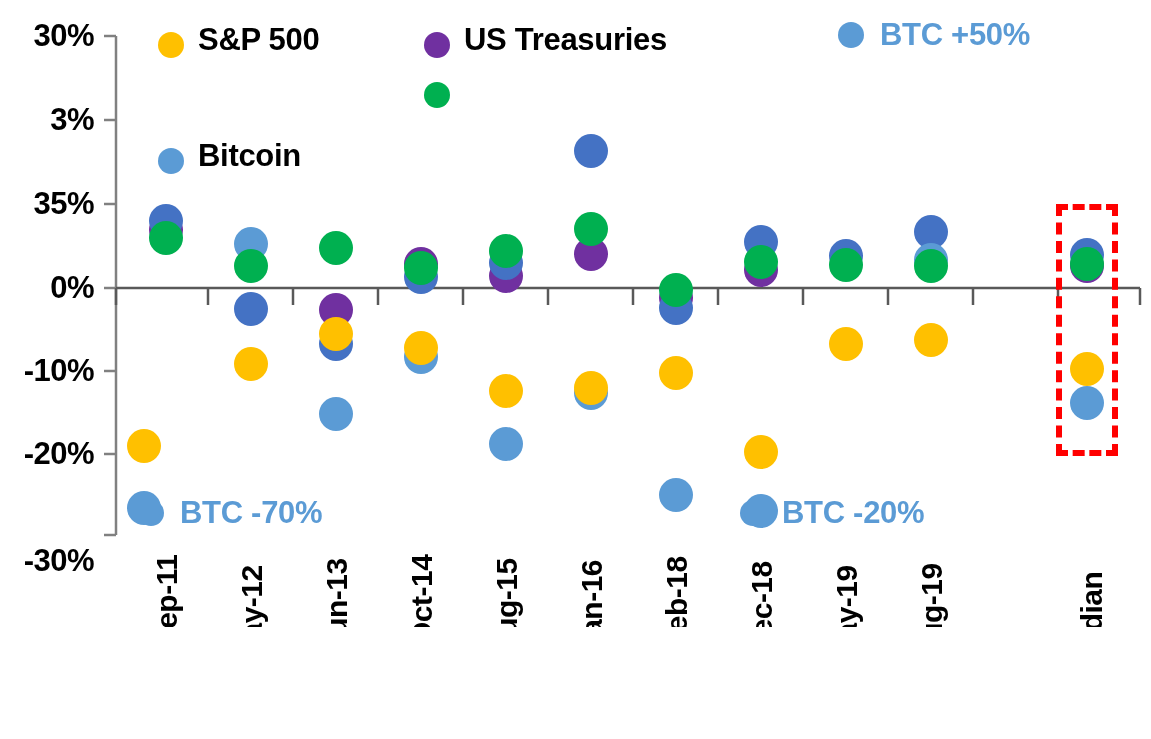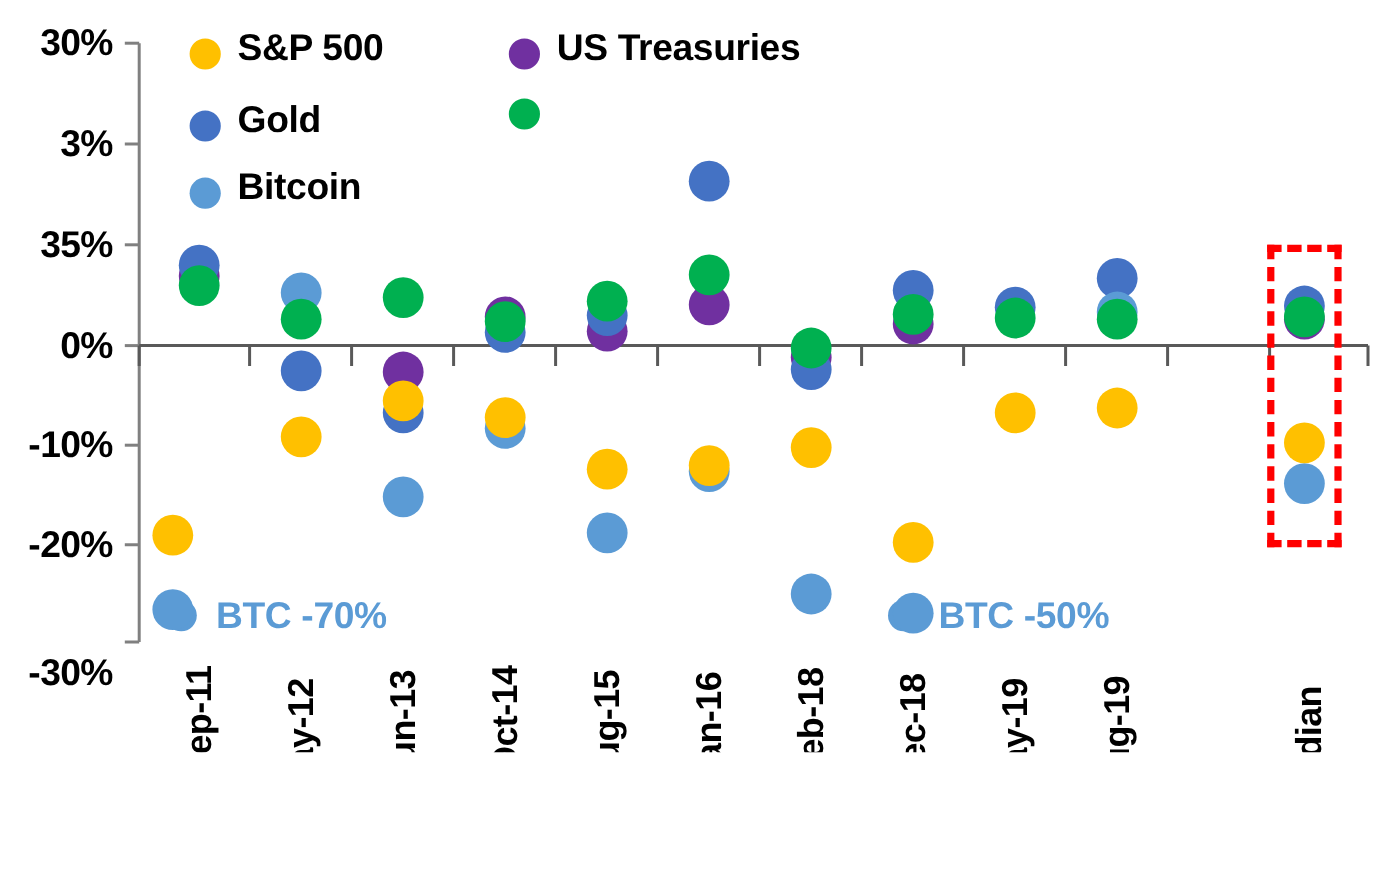--- a/index.html
+++ b/index.html
@@ -137,43 +137,43 @@
   <div class="ytick-label" style="left:10px; top:186px; width:84px;">35%</div>
   <div class="ytick-label" style="left:10px; top:270px; width:84px;">0%</div>
   <div class="ytick-label" style="left:0px;  top:353px; width:94px;">-10%</div>
   <div class="ytick-label" style="left:0px;  top:436px; width:94px;">-20%</div>
   <div class="ytick-label" style="left:0px;  top:543px; width:94px;text-align:right;">-30%</div>
 
   <div class="legend-item" style="left:158px; top:22px;">
     <span class="legend-dot" style="background:#ffc000;"></span>
     <span class="legend-text">S&amp;P 500</span>
   </div>
-  <div class="legend-item" style="left:158px; top:82px;">
-    <span class="legend-dot" style="background:#4472c4;"></span>
-    <span class="legend-text">Gold</span>
-  </div>
   <div class="legend-item" style="left:424px; top:22px;">
     <span class="legend-dot" style="background:#7030a0;"></span>
     <span class="legend-text">US Treasuries</span>
   </div>
   <div class="legend-item" style="left:158px; top:138px;">
     <span class="legend-dot" style="background:#5b9bd5;"></span>
     <span class="legend-text">Bitcoin</span>
   </div>
   <div class="legend-item" style="left:424px; top:82px;">
     <span class="legend-dot" style="background:#00b050;"></span>
   </div>
 
+  <div class="annot" style="left:838px; top:17px;">
+    <span class="annot-dot" style="background:#5b9bd5;"></span>
+    <span class="annot-text" style="color:#5b9bd5;">BTC +50%</span>
+  </div>
   <div class="annot" style="left:138px; top:495px;">
     <span class="annot-dot" style="background:#5b9bd5;"></span>
     <span class="annot-text" style="color:#5b9bd5;">BTC -70%</span>
   </div>
   <div class="annot" style="left:740px; top:495px;">
     <span class="annot-dot" style="background:#5b9bd5;"></span>
-    <span class="annot-text" style="color:#5b9bd5;">BTC -50%</span>
+    <span class="annot-text" style="color:#5b9bd5;">BTC -20%</span>
   </div>
 
   <div class="highlight-box" style="left:1056px; top:204px; width:62px; height:252px;"></div>
 
   <div class="plot-area" id="points-layer">
       <div class="dot" style="left: 149px; top: 212.9px; width: 34px; height: 34px; background: rgb(112, 48, 160);"></div>
       <div class="dot" style="left: 319px; top: 293.41px; width: 34px; height: 34px; background: rgb(112, 48, 160);"></div>
       <div class="dot" style="left: 404px; top: 246.93px; width: 34px; height: 34px; background: rgb(112, 48, 160);"></div>
       <div class="dot" style="left: 489px; top: 259.38px; width: 34px; height: 34px; background: rgb(112, 48, 160);"></div>
       <div class="dot" style="left: 574px; top: 236.97px; width: 34px; height: 34px; background: rgb(112, 48, 160);"></div>

